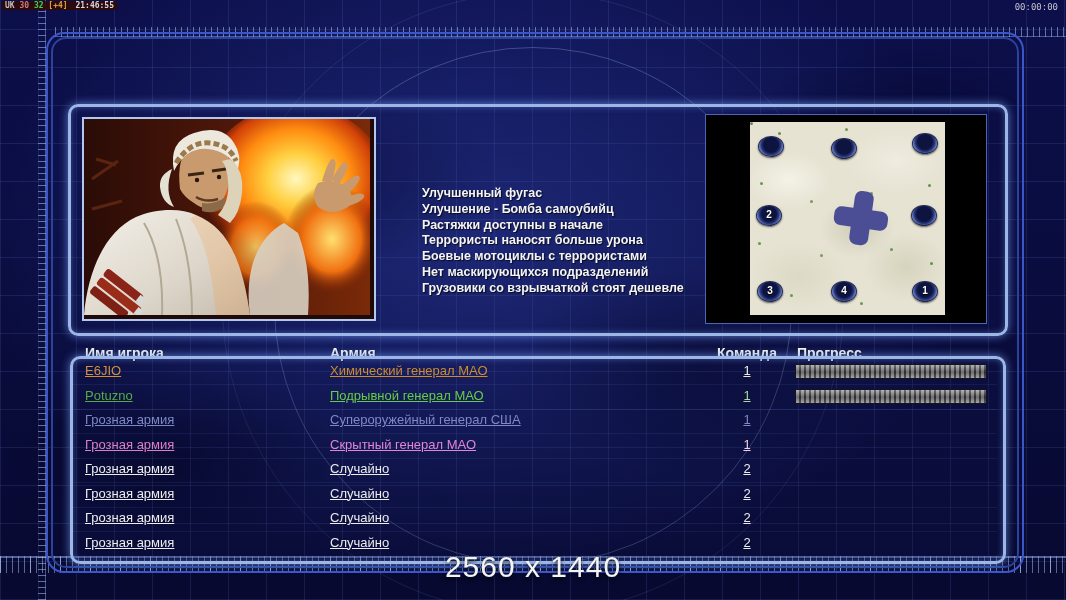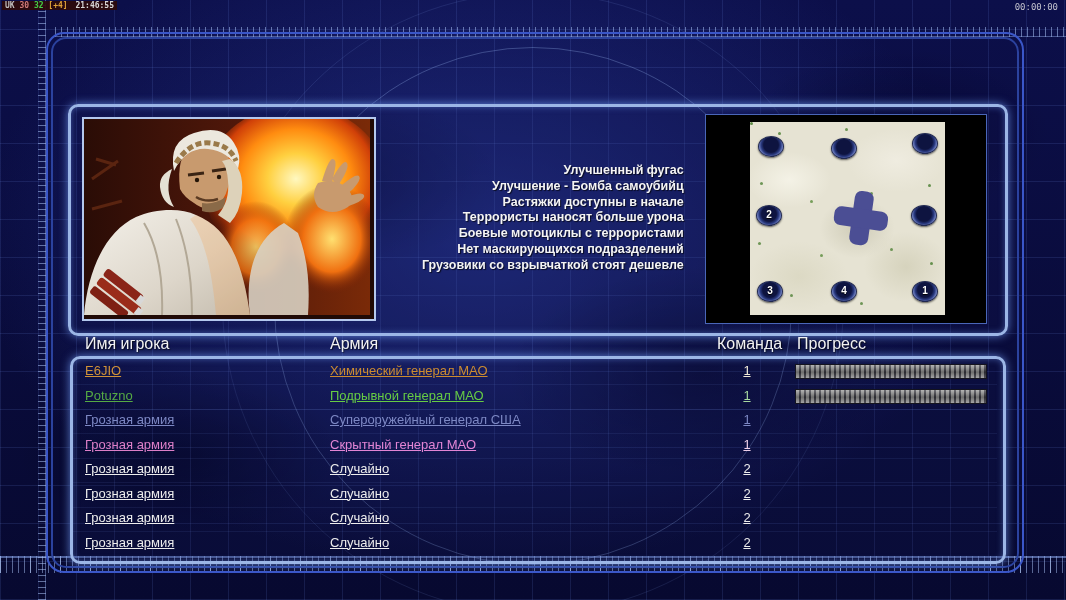--- a/index.html
+++ b/index.html
@@ -58,21 +58,21 @@
   .panel{border:3px solid #9cb6e6;border-radius:10px;
     box-shadow:0 0 10px rgba(110,150,240,.8), inset 0 0 6px rgba(110,150,240,.5);
     position:absolute;background:rgba(20,26,90,.18);}
   .info-panel{left:68px;top:104px;width:934px;height:226px;}
   .table-panel{left:70px;top:356px;width:930px;height:202px;}
 
   .portrait{position:absolute;left:82px;top:117px;width:290px;height:200px;
     border:2px solid #b4c8ee;background:#200a06;}
   .portrait svg{display:block;}
 
-  .bonus-list{position:absolute;left:422px;top:163px;text-align:right;}
+  .bonus-list{position:absolute;left:422px;top:186px;}
   .bonus-line{font-size:12.5px;font-weight:bold;color:#f4f4f4;line-height:15.8px;
     text-shadow:1px 1px 1px rgba(0,0,0,.7);white-space:nowrap;}
 
   
   .minimap-panel{position:absolute;left:705px;top:114px;width:280px;height:208px;
     background:#000;border:1px solid #4a66b8;}
   .minimap{position:absolute;left:44px;top:7px;width:195px;height:193px;
     background:
       radial-gradient(60px 40px at 20% 30%, #f4f2e6, transparent 70%),
       radial-gradient(70px 45px at 75% 20%, #efece0, transparent 70%),
@@ -90,21 +90,21 @@
       178px 62px rgba(80,130,55,.85), 8px 120px rgba(80,130,55,.8), 70px 132px rgba(90,140,60,.8),
       140px 126px rgba(80,130,55,.8), 180px 140px rgba(80,130,55,.85), 40px 172px rgba(80,130,55,.8),
       110px 180px rgba(80,130,55,.8), 170px 176px rgba(90,140,60,.8);}
   .marker{position:absolute;width:24px;height:19px;margin:-10px 0 0 -12px;border-radius:50%;
     background:radial-gradient(circle at 50% 42%, #0e1440 0 45%, #2a3a80 60%, #8a9ad8 78%, #5a6ab0 100%);
     border:1px solid #202850;box-shadow:0 1px 2px rgba(0,0,0,.6);
     display:flex;align-items:center;justify-content:center;}
   .marker span{font-size:10px;font-weight:bold;color:#fff;text-shadow:0 1px 1px #000;line-height:1;}
 
   
-  .th{position:absolute;top:335px;font-size:16px;font-weight:normal;color:#f2f2f2;
+  .th{position:absolute;top:345px;font-size:14px;font-weight:bold;color:#f2f2f2;
     text-shadow:1px 1px 1px rgba(0,0,0,.7);}
   .rows{position:absolute;left:73px;top:359px;width:924px;height:196px;}
   .t-row{position:absolute;left:0;width:100%;height:25px;border-bottom:1px solid rgba(120,150,230,.10);}
   .t-row span{position:absolute;top:4px;font-size:13px;white-space:nowrap;text-decoration:underline;}
   .c-name{left:12px;}
   .c-army{left:257px;}
   .c-team{left:662px;width:24px;text-align:center;}
   .c-progress{left:722px;top:5px !important;width:190px;height:13px;border:1px solid #14141f;
     background:
       linear-gradient(rgba(255,255,255,.28), rgba(0,0,0,.28) 55%, rgba(255,255,255,.12)),
@@ -297,13 +297,14 @@
 
   </div>
       <div class="t-row" style="top: 171.5px;">
     <span class="c-name" style="color: rgb(237, 237, 237);">Грозная армия</span>
     <span class="c-army" style="color: rgb(237, 237, 237);">Случайно</span>
     <span class="c-team" style="color: rgb(237, 237, 237);">2</span>
 
   </div>
     </div>
 
+  <div class="res-watermark">2560 x 1440</div>
 </div>
 
 </body></html>

